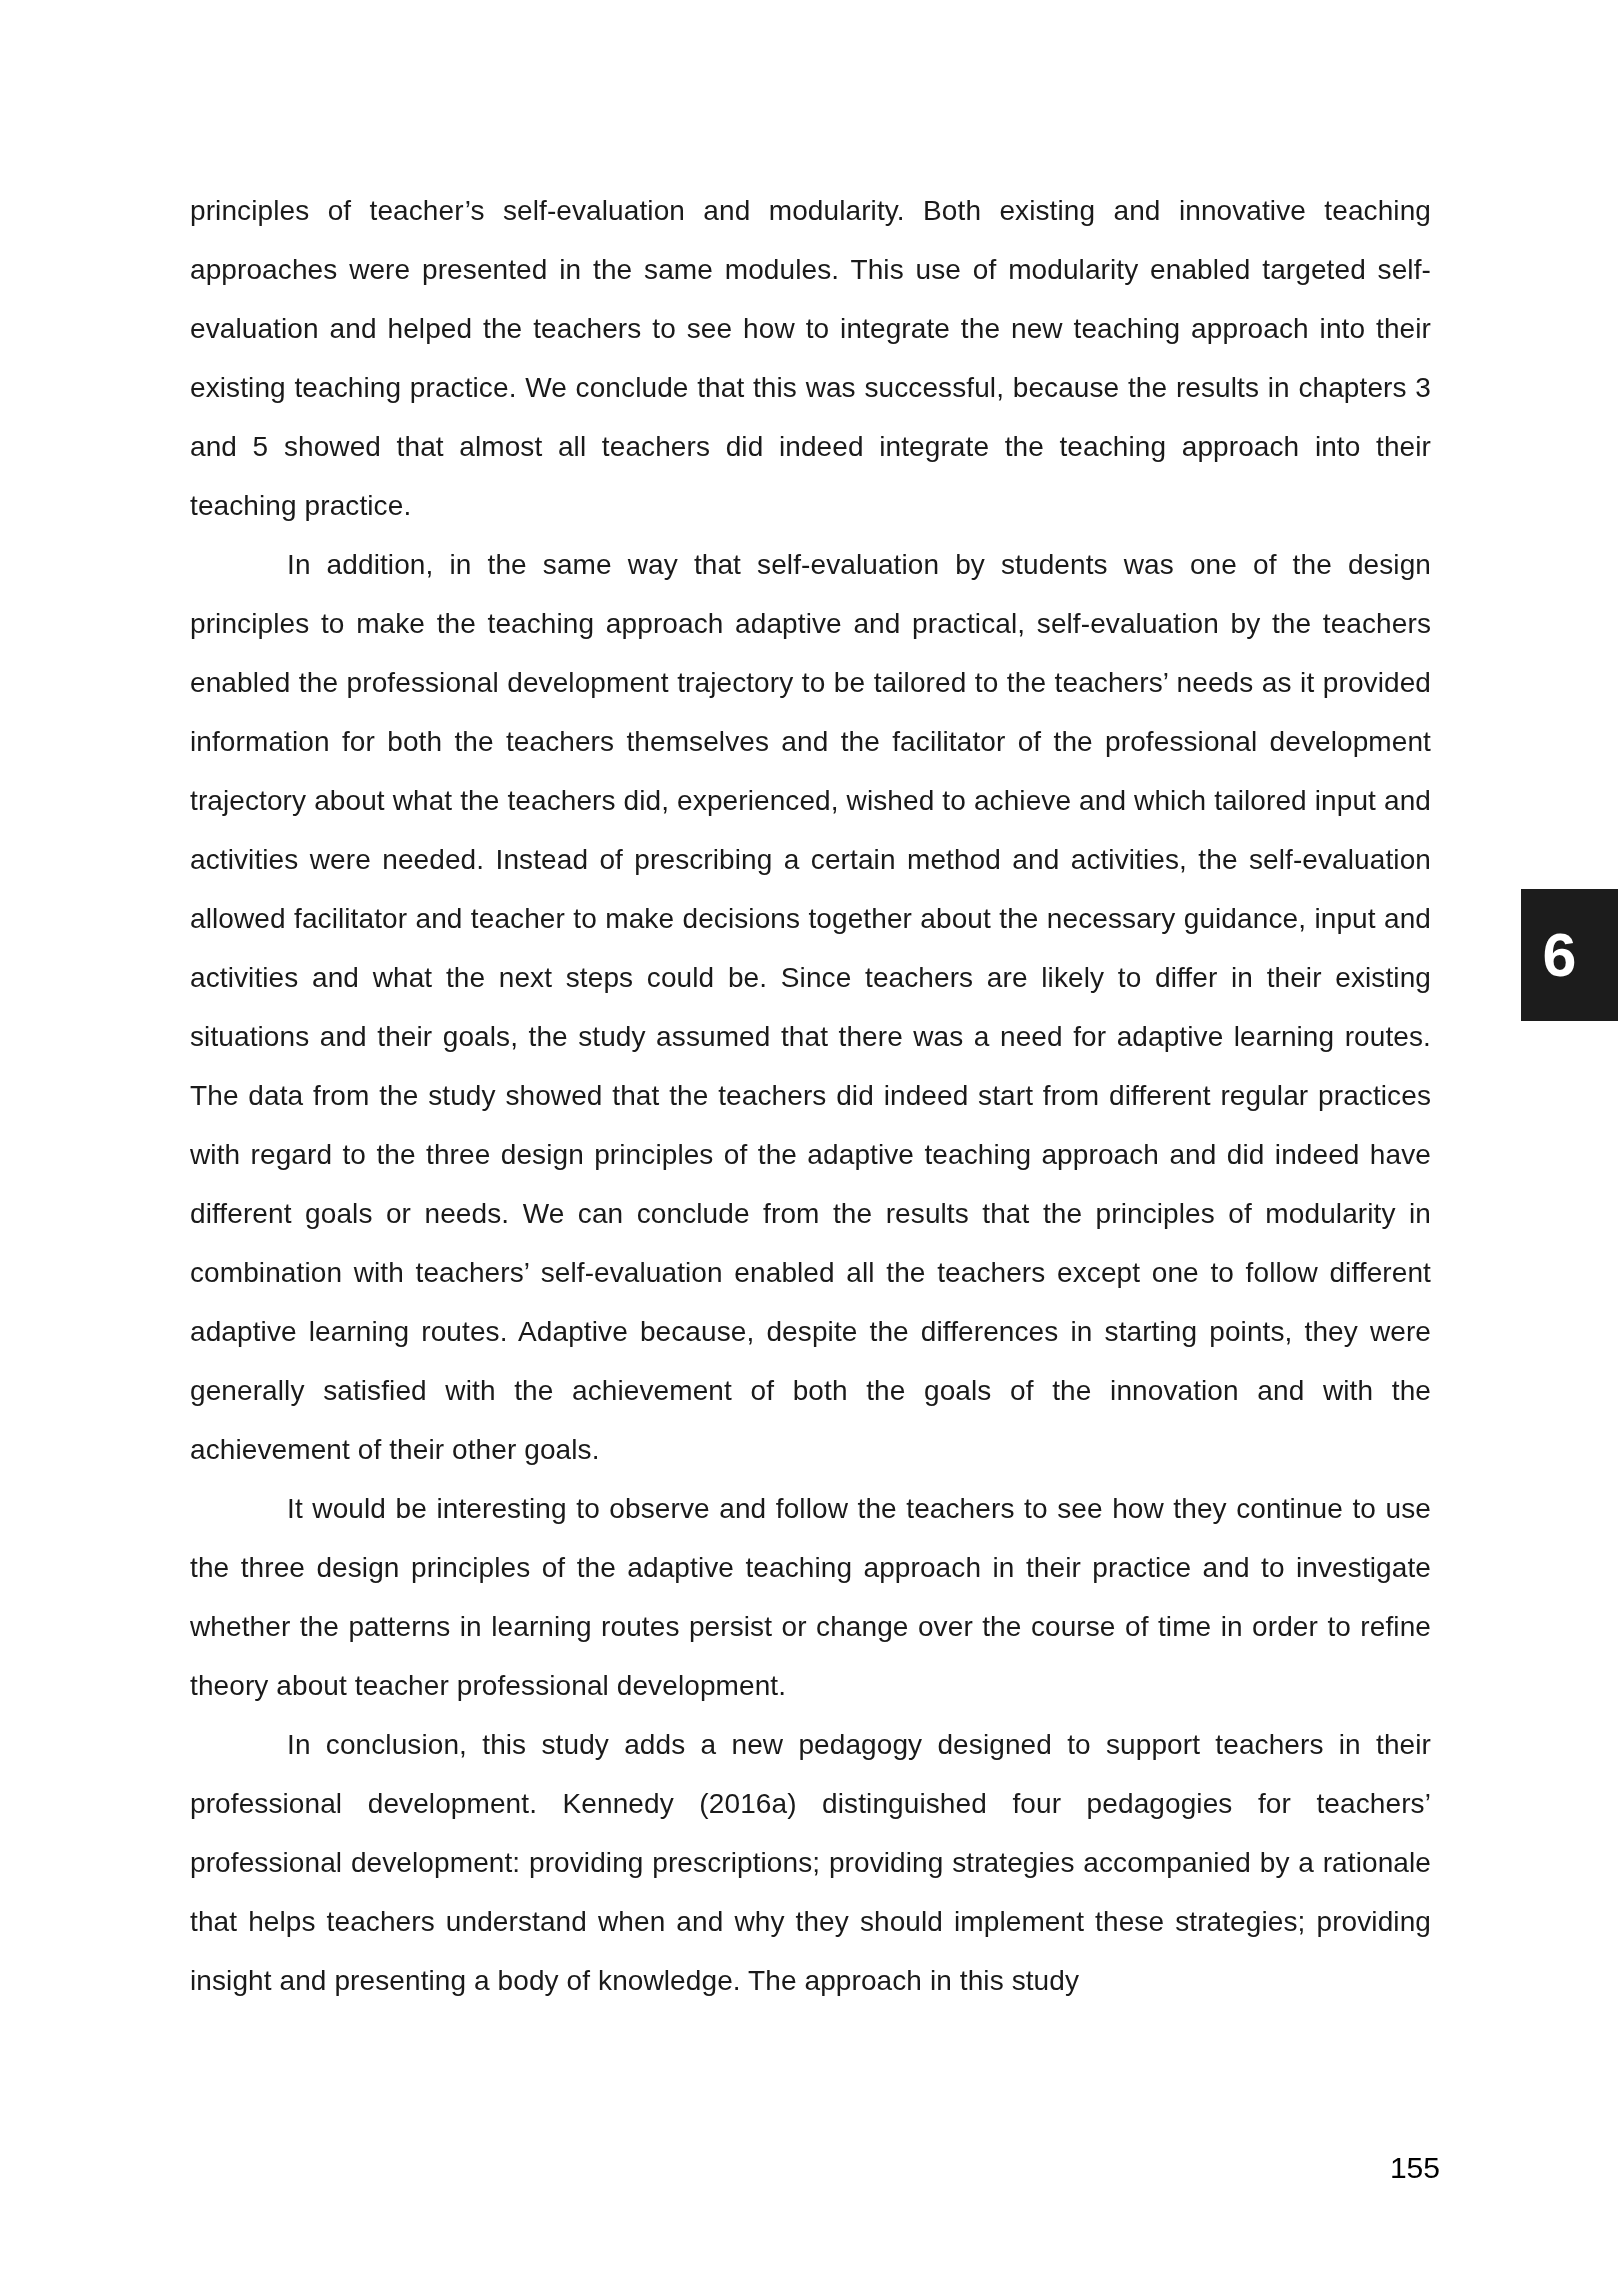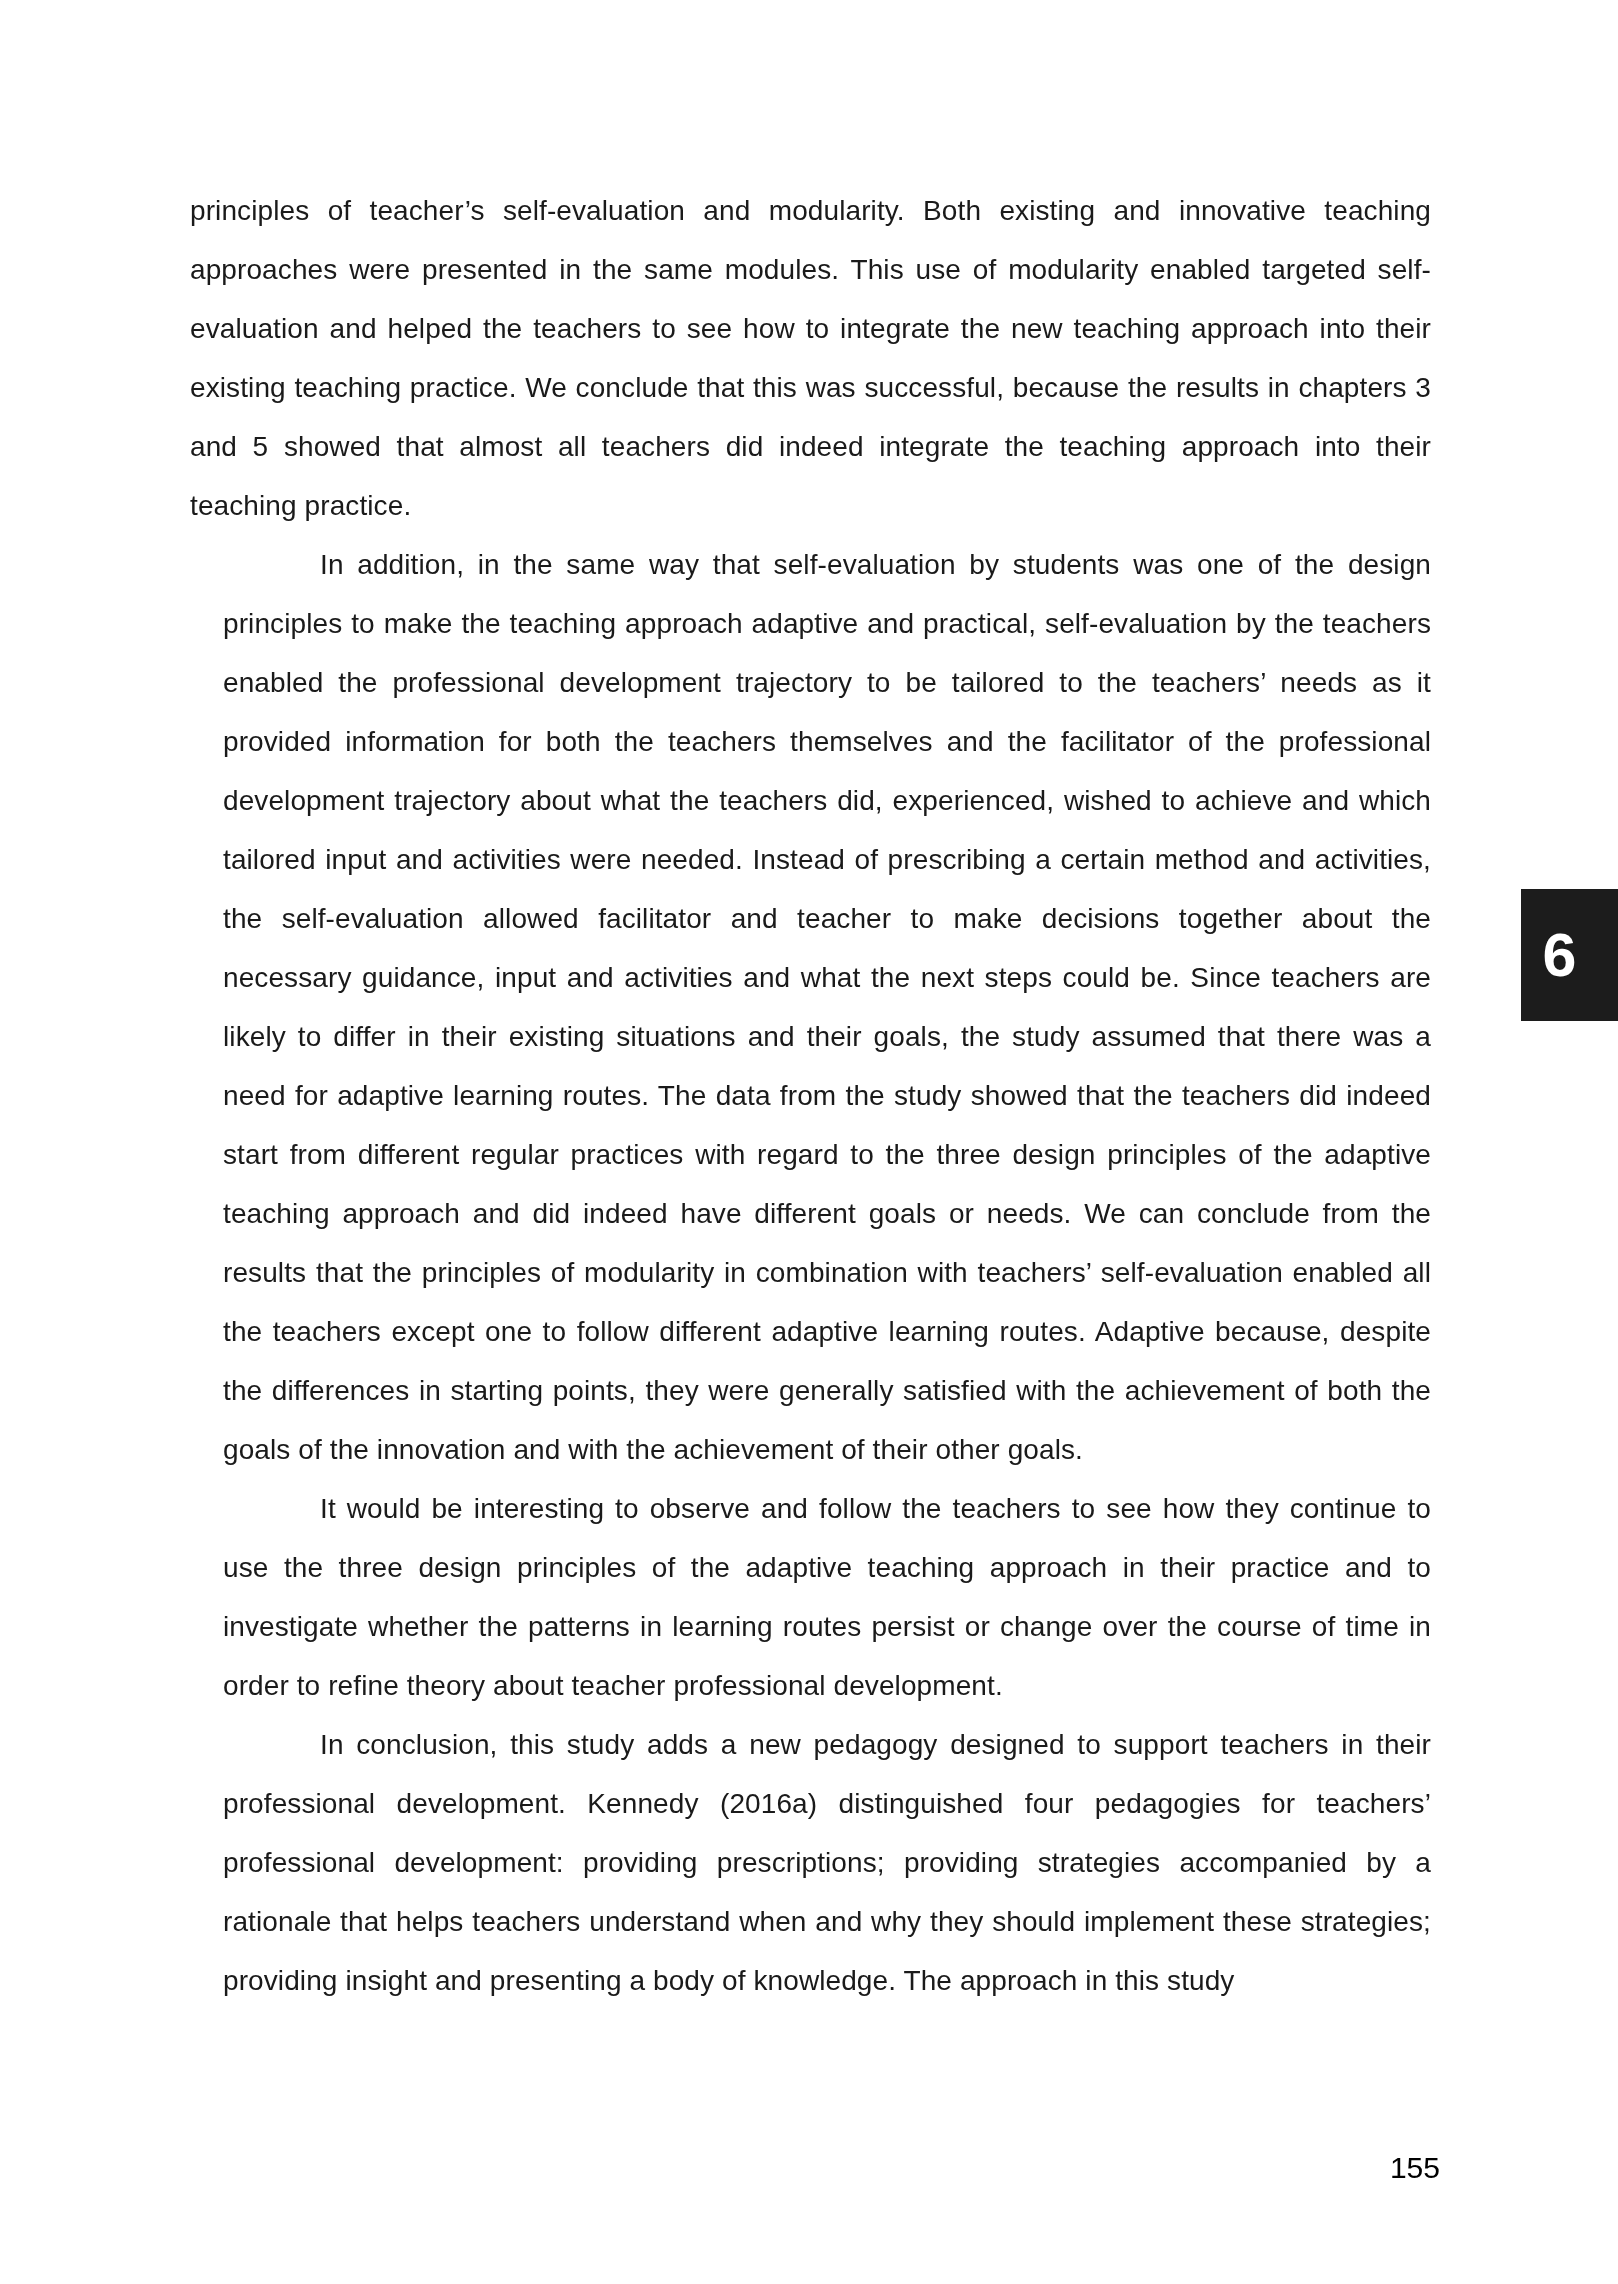--- a/index.html
+++ b/index.html
@@ -32,21 +32,20 @@
     line-height: 59px;
     text-align: justify;
     letter-spacing: 0.1px;
   }
   .para {
     margin: 0;
     padding: 0;
   }
   .para.indented {
     text-indent: 97px;
-    margin-left: 33px;
   }
   .chapter-tab {
     position: absolute;
     left: 1521px;
     top: 889px;
     width: 97px;
     height: 132px;
     background: #1c1c1c;
     color: #ffffff;
     display: flex;

